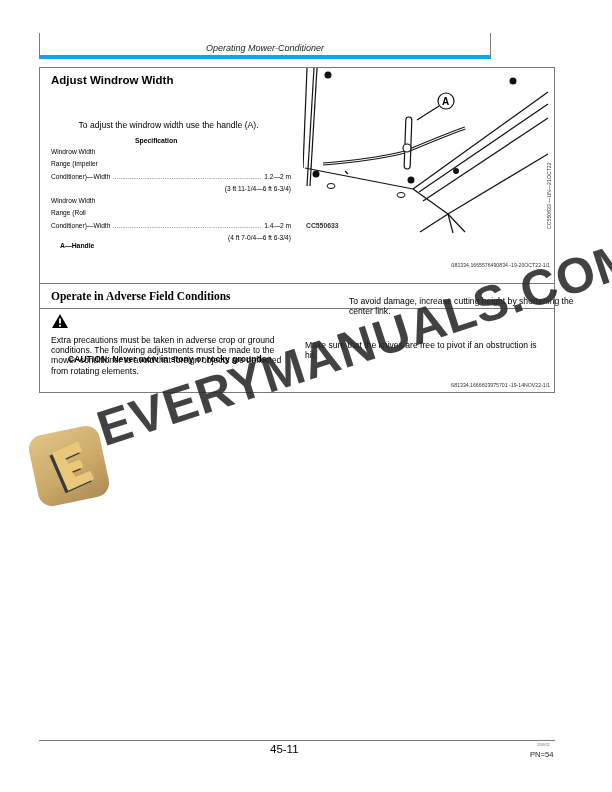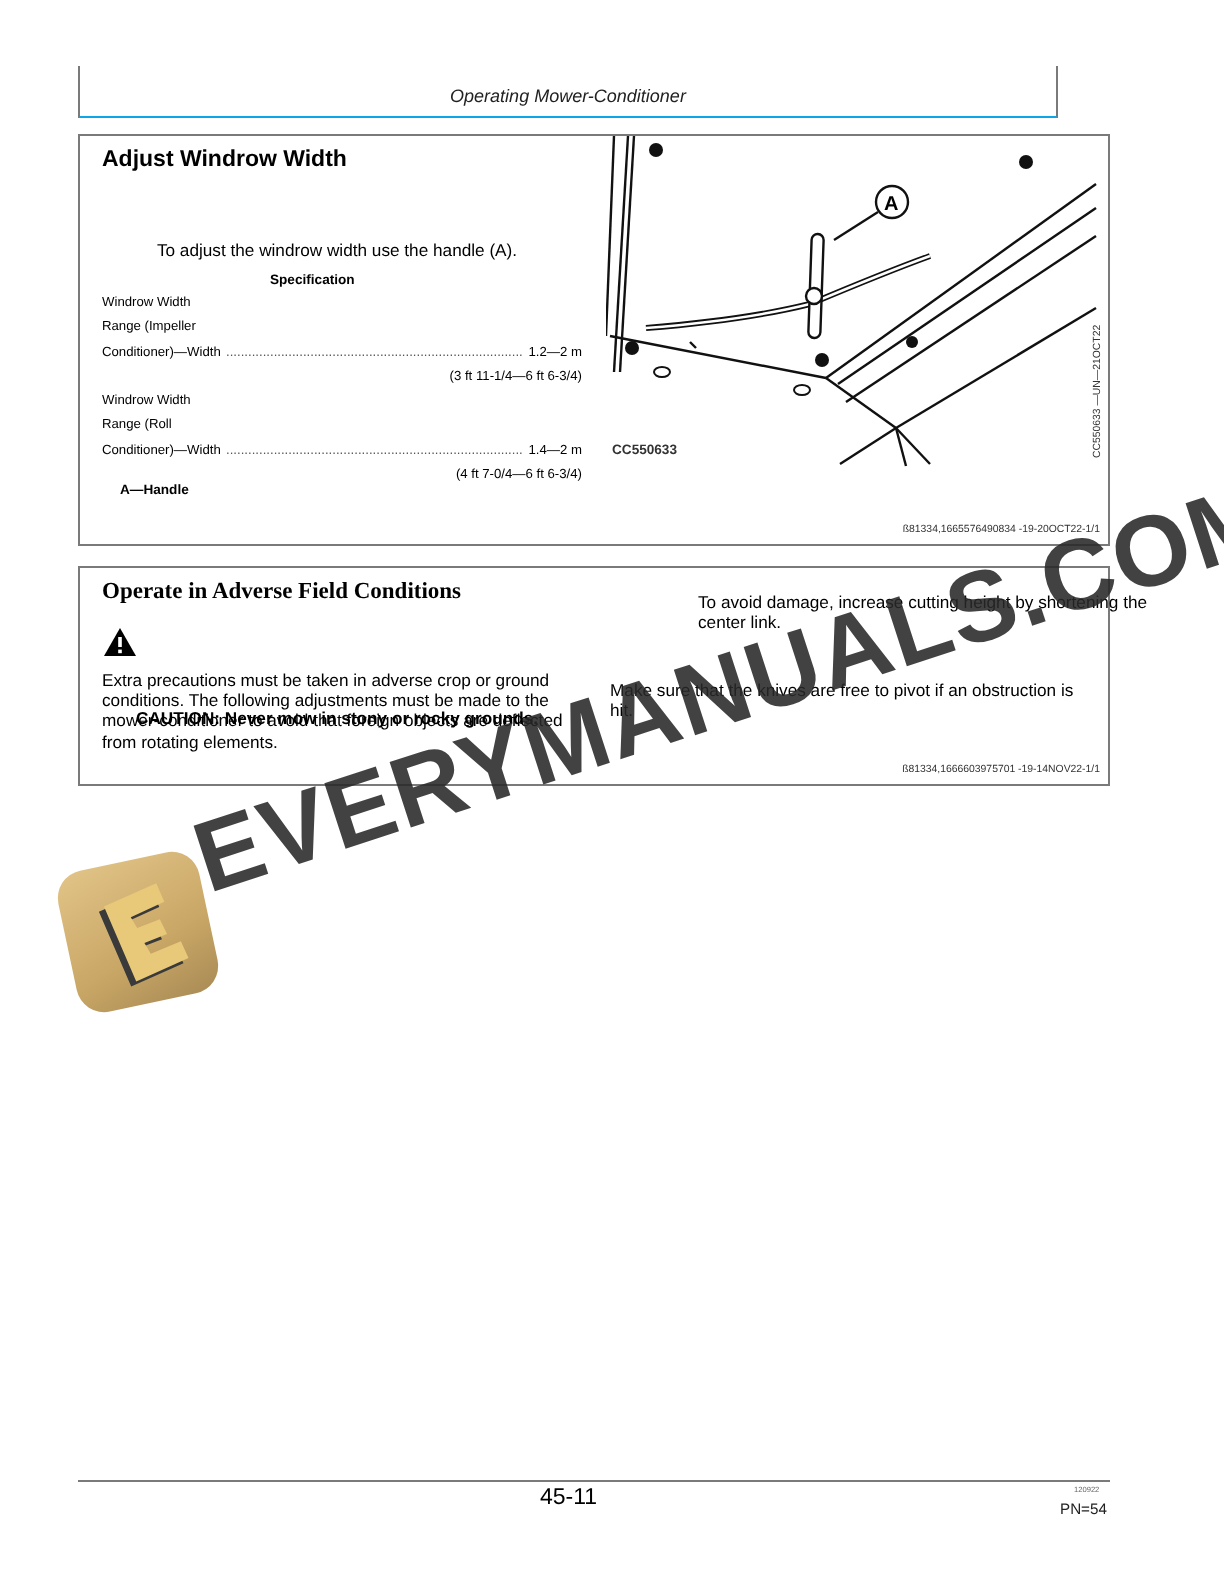--- a/index.html
+++ b/index.html
@@ -1,32 +1,32 @@
 <!DOCTYPE html>
 <html><head>
 <meta charset="utf-8">
 <style>
   html, body { margin: 0; padding: 0; }
   body {
     width: 612px; height: 792px; background: #ffffff; position: relative; overflow: hidden;
     font-family: "Liberation Sans", sans-serif; color: #000;
   }
   .header-box {
-    position: absolute; left: 39px; top: 33px; width: 490px; height: 26px;
-    border-left: 1px solid #7a7a7a; border-right: 1px solid #7a7a7a; border-bottom: 1px solid #0ea5e9;
+    position: absolute; left: 39px; top: 33px; width: 452px; height: 26px;
+    border-left: 1px solid #7a7a7a; border-right: 1px solid #7a7a7a; border-bottom: 4px solid #0ea5e9;
     box-sizing: border-box;
   }
   .header-title {
     position: absolute; left: 0; right: 0; top: 10px; text-align: center;
     font-style: italic; font-size: 9px; color: #222;
   }
   .section {
     position: absolute; left: 39px; width: 516px; border: 1px solid #7a7a7a; box-sizing: border-box;
   }
-  #sec1 { top: 67px; height: 206px; padding-left: 22px; }
+  #sec1 { top: 67px; height: 242px; padding-left: 22px; }
   #sec2 { top: 283px; height: 110px; }
   .h2 { position: absolute; font-weight: bold; font-size: 11.5px; }
   .p { position: absolute; font-size: 8.6px; line-height: 10.2px; }
   .spec-title { position: absolute; font-size: 6.8px; font-weight: bold; }
   .spec { position: absolute; font-size: 6.6px; line-height: 12.3px; }
   .spec-row { position: relative; height: 12.3px; }
   .dots { position: absolute; left: 62px; right: 30px; top: 0; overflow: hidden; white-space: nowrap; color: #555; }
   .spec-val { position: absolute; right: 0; top: 0; }
   .ref { position: absolute; font-size: 5.2px; color: #333; }
   .legend { position: absolute; font-size: 6.8px; font-weight: bold; }

